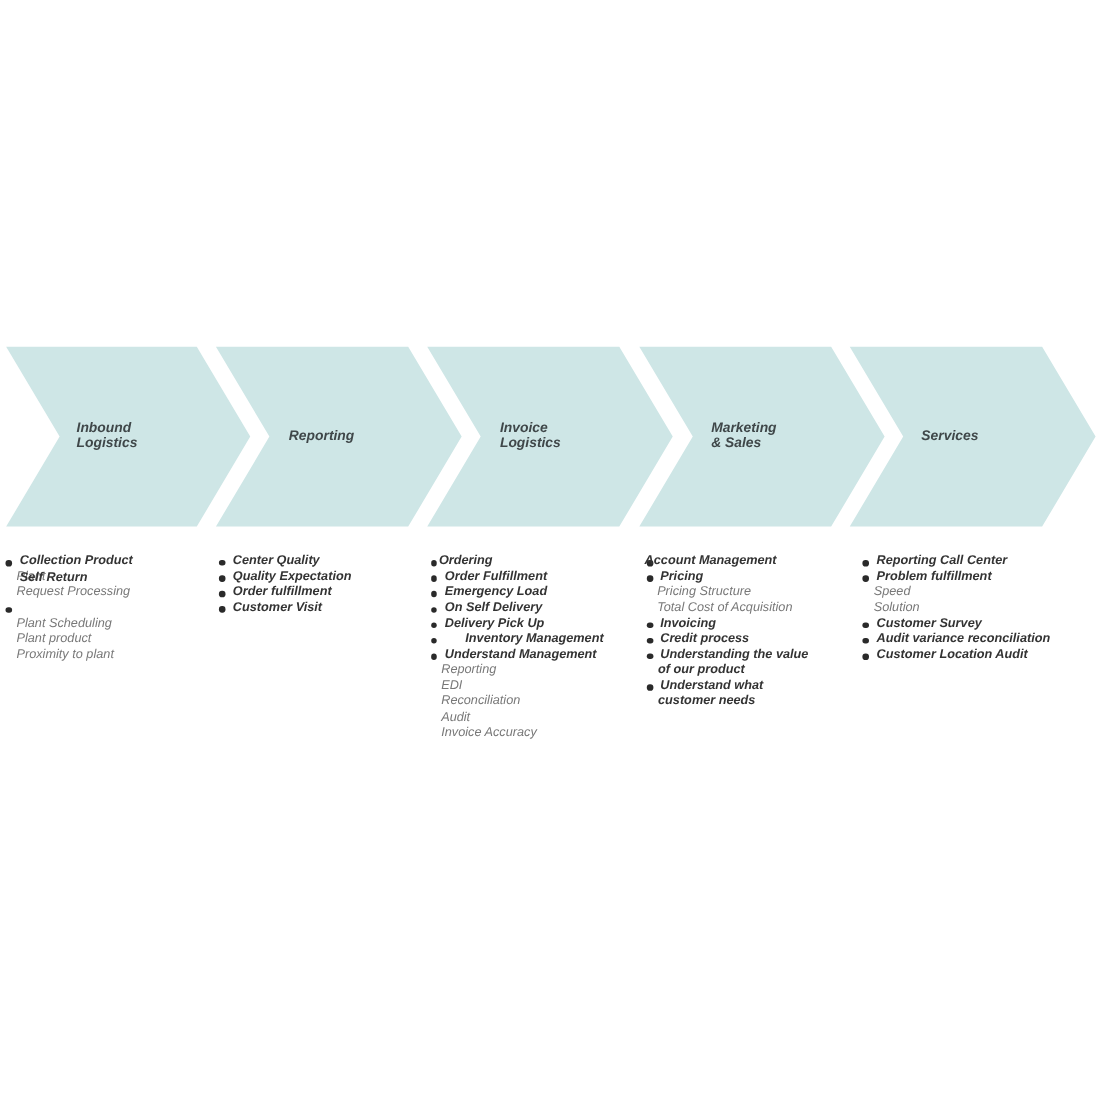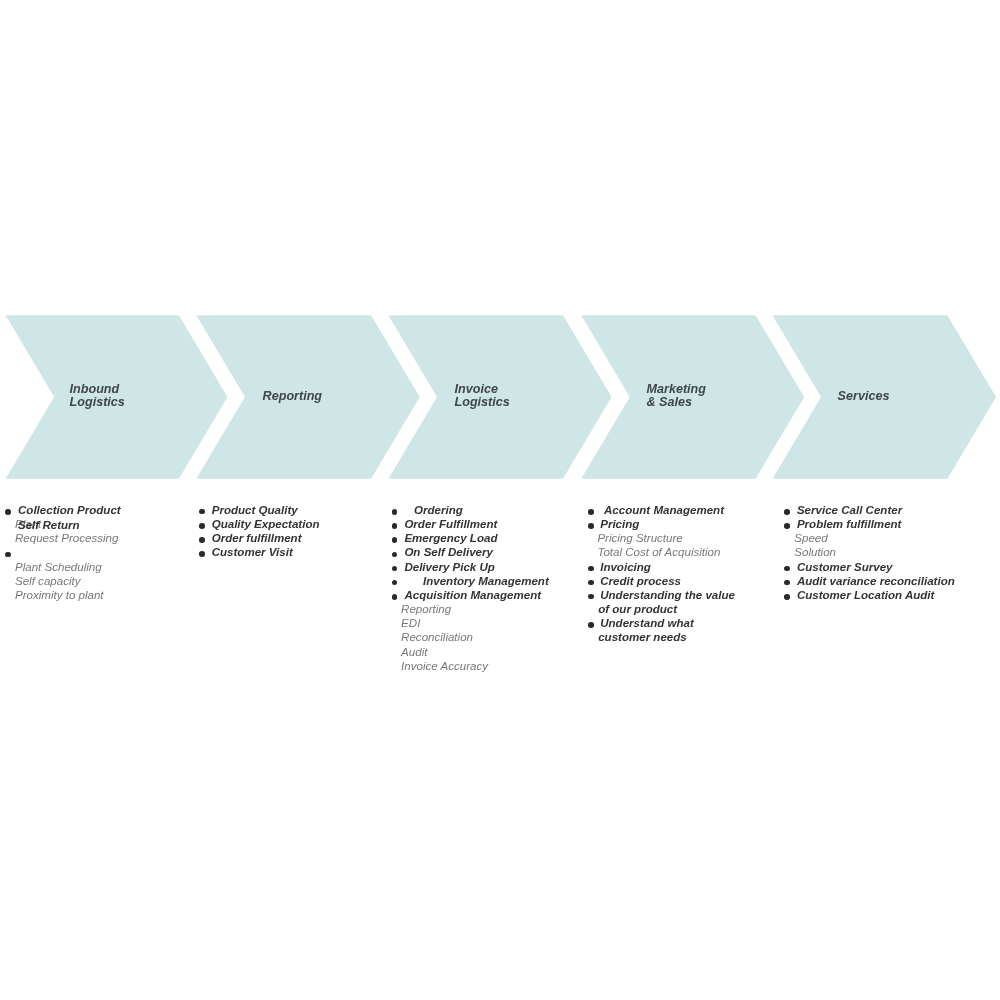--- a/index.html
+++ b/index.html
@@ -54,75 +54,75 @@
       <div class="tline">Services</div>
     </div>
     <div class="col">
       <span class="bullet" style="left:5.25px;top:509.05px"></span>
       <div class="li main" style="left:18.00px;top:504.00px">Collection Product</div>
       <div class="li sub" style="left:15.00px;top:518.15px">Plant</div>
       <div class="li sub" style="left:15.00px;top:532.30px">Request Processing</div>
       <span class="bullet" style="left:5.25px;top:551.50px"></span>
       <div class="li main" style="left:18.00px;top:519px">Self Return</div>
       <div class="li sub" style="left:15.00px;top:560.60px">Plant Scheduling</div>
-      <div class="li sub" style="left:15.00px;top:574.75px">Self capacity</div>
+      <div class="li sub" style="left:15.00px;top:574.75px">Plant product</div>
       <div class="li sub" style="left:15.00px;top:588.90px">Proximity to plant</div>
     </div>
     <div class="col">
       <span class="bullet" style="left:199.30px;top:508.85px"></span>
-      <div class="li main" style="left:211.70px;top:503.80px">Product Quality</div>
+      <div class="li main" style="left:211.70px;top:503.80px">Center Quality</div>
       <span class="bullet" style="left:199.30px;top:523.00px"></span>
       <div class="li main" style="left:211.70px;top:517.95px">Quality Expectation</div>
       <span class="bullet" style="left:199.30px;top:537.15px"></span>
       <div class="li main" style="left:211.70px;top:532.10px">Order fulfillment</div>
       <span class="bullet" style="left:199.30px;top:551.30px"></span>
       <div class="li main" style="left:211.70px;top:546.25px">Customer Visit</div>
     </div>
     <div class="col">
       <span class="bullet" style="left:391.85px;top:509.05px"></span>
-      <div class="li main" style="left:414px;top:504.00px">Ordering</div>
+      <div class="li main" style="left:399px;top:504.00px">Ordering</div>
       <span class="bullet" style="left:391.85px;top:523.20px"></span>
       <div class="li main" style="left:404.40px;top:518.15px">Order Fulfillment</div>
       <span class="bullet" style="left:391.85px;top:537.35px"></span>
       <div class="li main" style="left:404.40px;top:532.30px">Emergency Load</div>
       <span class="bullet" style="left:391.85px;top:551.50px"></span>
       <div class="li main" style="left:404.40px;top:546.45px">On Self Delivery</div>
       <span class="bullet" style="left:391.85px;top:565.65px"></span>
       <div class="li main" style="left:404.40px;top:560.60px">Delivery Pick Up</div>
       <span class="bullet" style="left:391.85px;top:579.80px"></span>
       <div class="li main" style="left:423px;top:574.75px">Inventory Management</div>
       <span class="bullet" style="left:391.85px;top:593.95px"></span>
-      <div class="li main" style="left:404.40px;top:588.90px">Acquisition Management</div>
+      <div class="li main" style="left:404.40px;top:588.90px">Understand Management</div>
       <div class="li sub" style="left:401.10px;top:603.05px">Reporting</div>
       <div class="li sub" style="left:401.10px;top:617.20px">EDI</div>
       <div class="li sub" style="left:401.10px;top:631.35px">Reconciliation</div>
       <div class="li sub" style="left:401.10px;top:645.50px">Audit</div>
       <div class="li sub" style="left:401.10px;top:659.65px">Invoice Accuracy</div>
     </div>
     <div class="col">
       <span class="bullet" style="left:587.95px;top:508.95px"></span>
-      <div class="li main" style="left:604px;top:503.90px">Account Management</div>
+      <div class="li main" style="left:586px;top:503.90px">Account Management</div>
       <span class="bullet" style="left:587.95px;top:523.10px"></span>
       <div class="li main" style="left:600.20px;top:518.05px">Pricing</div>
       <div class="li sub" style="left:597.40px;top:532.20px">Pricing Structure</div>
       <div class="li sub" style="left:597.40px;top:546.35px">Total Cost of Acquisition</div>
       <span class="bullet" style="left:587.95px;top:565.55px"></span>
       <div class="li main" style="left:600.20px;top:560.50px">Invoicing</div>
       <span class="bullet" style="left:587.95px;top:579.70px"></span>
       <div class="li main" style="left:600.20px;top:574.65px">Credit process</div>
       <span class="bullet" style="left:587.95px;top:593.85px"></span>
       <div class="li main" style="left:600.20px;top:588.80px">Understanding the value</div>
       <div class="li main" style="left:598.20px;top:602.95px">of our product</div>
       <span class="bullet" style="left:587.95px;top:622.15px"></span>
       <div class="li main" style="left:600.20px;top:617.10px">Understand what</div>
       <div class="li main" style="left:598.20px;top:631.25px">customer needs</div>
     </div>
     <div class="col">
       <span class="bullet" style="left:784.10px;top:509.05px"></span>
-      <div class="li main" style="left:796.90px;top:504.00px">Service Call Center</div>
+      <div class="li main" style="left:796.90px;top:504.00px">Reporting Call Center</div>
       <span class="bullet" style="left:784.10px;top:523.20px"></span>
       <div class="li main" style="left:796.90px;top:518.15px">Problem fulfillment</div>
       <div class="li sub" style="left:794.30px;top:532.30px">Speed</div>
       <div class="li sub" style="left:794.30px;top:546.45px">Solution</div>
       <span class="bullet" style="left:784.10px;top:565.65px"></span>
       <div class="li main" style="left:796.90px;top:560.60px">Customer Survey</div>
       <span class="bullet" style="left:784.10px;top:579.80px"></span>
       <div class="li main" style="left:796.90px;top:574.75px">Audit variance reconciliation</div>
       <span class="bullet" style="left:784.10px;top:593.95px"></span>
       <div class="li main" style="left:796.90px;top:588.90px">Customer Location Audit</div>

